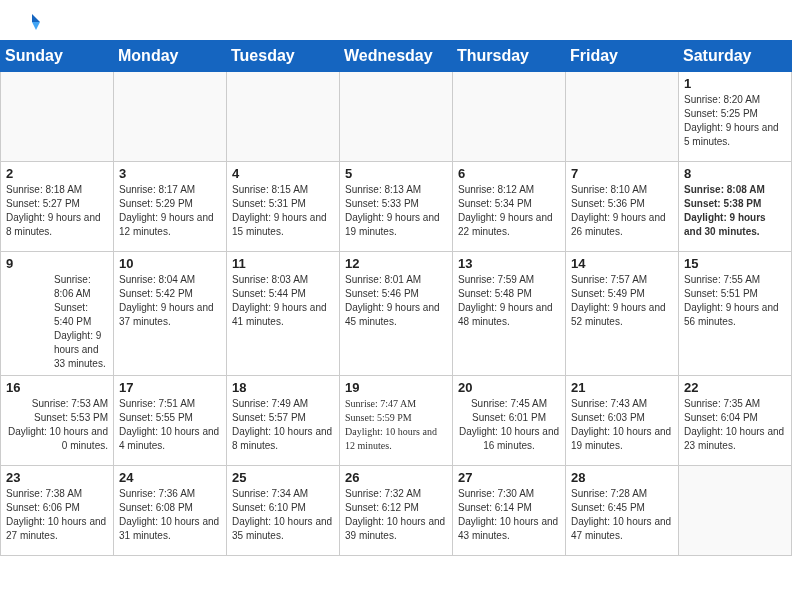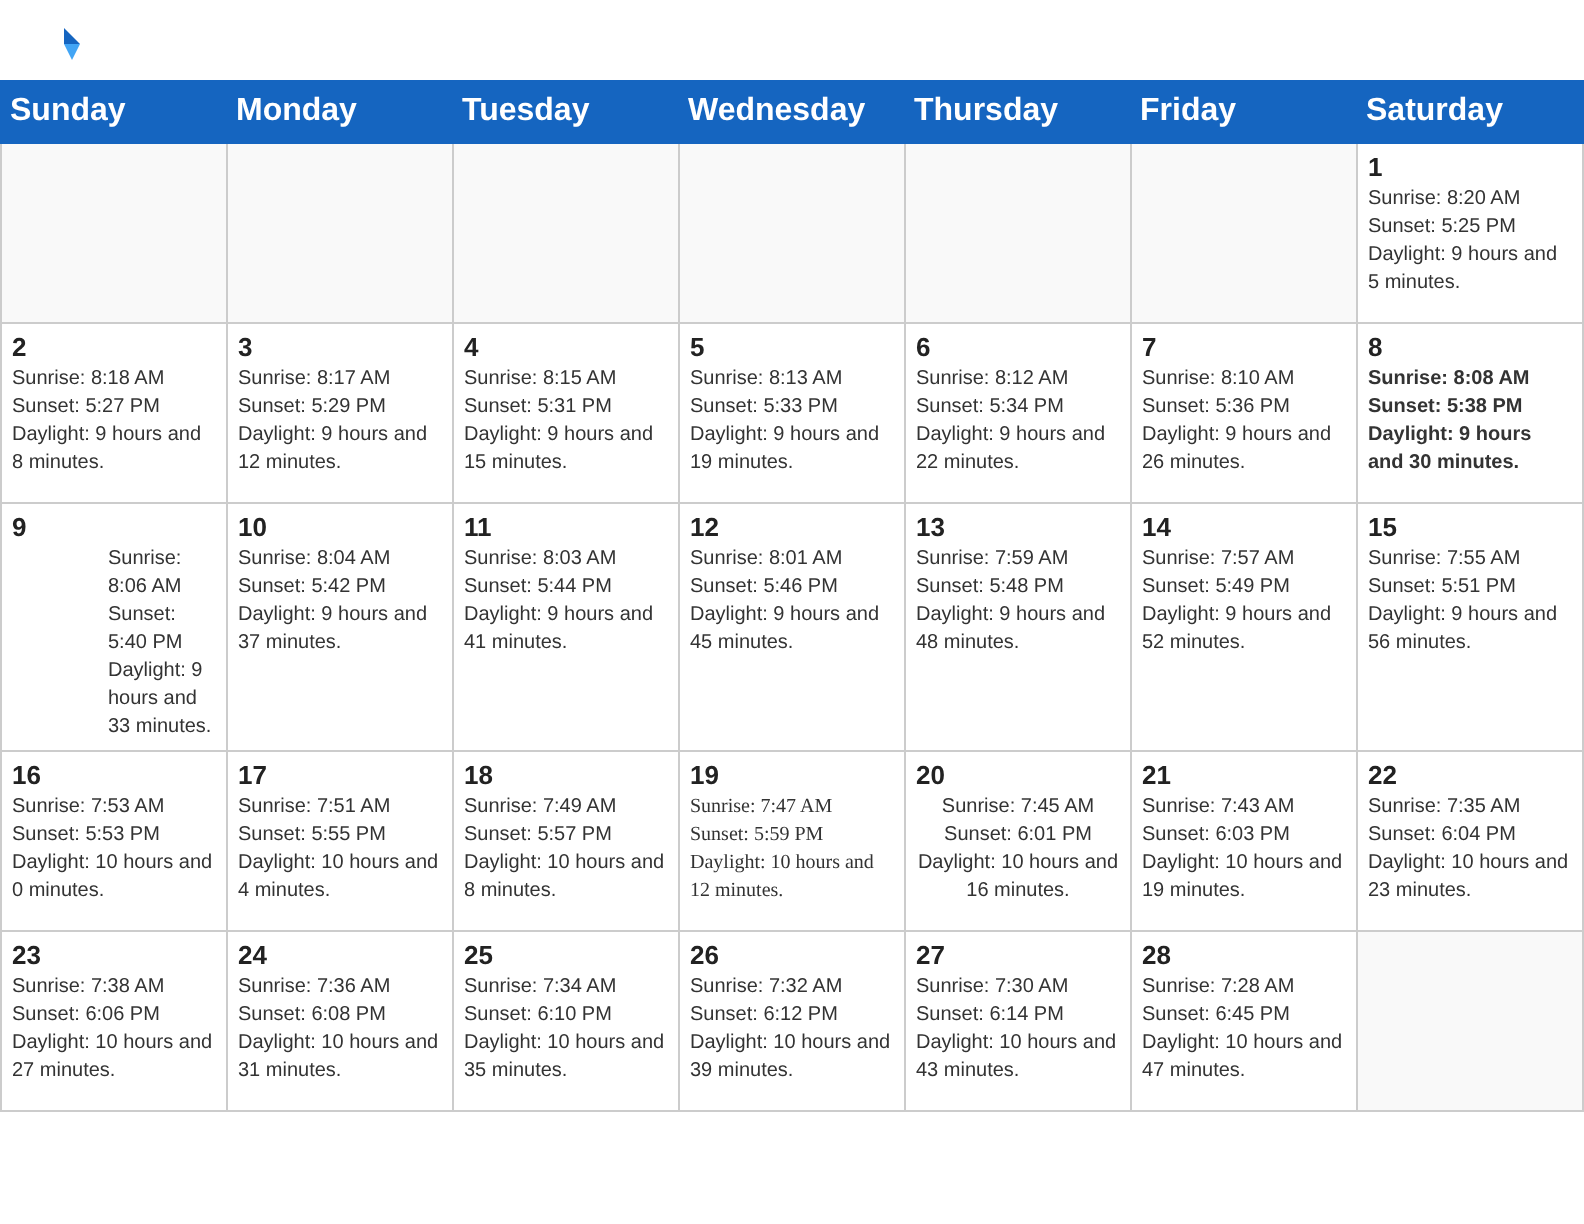--- a/index.html
+++ b/index.html
@@ -218,21 +218,21 @@
         <td>
           <span class="day-num">15</span>
           <div class="day-info" style="white-space: pre-line;">Sunrise: 7:55 AM
 Sunset: 5:51 PM
 Daylight: 9 hours and 56 minutes.</div>
         </td>
       </tr>
       <tr>
         <td>
           <span class="day-num">16</span>
-          <div class="day-info" style="white-space: pre-line;">Sunrise: 7:53 AM
+          <div class="day-info" style="white-space: pre-line; text-align: right;">Sunrise: 7:53 AM
 Sunset: 5:53 PM
 Daylight: 10 hours and 0 minutes.</div>
         </td>
         <td>
           <span class="day-num">17</span>
           <div class="day-info" style="white-space: pre-line;">Sunrise: 7:51 AM
 Sunset: 5:55 PM
 Daylight: 10 hours and 4 minutes.</div>
         </td>
         <td>

